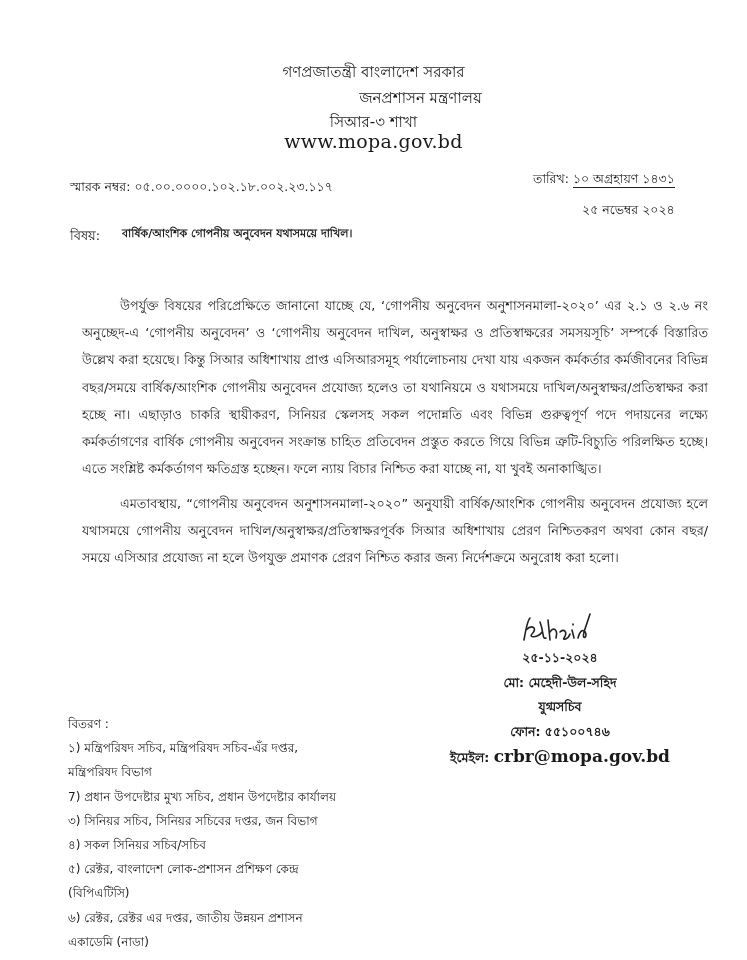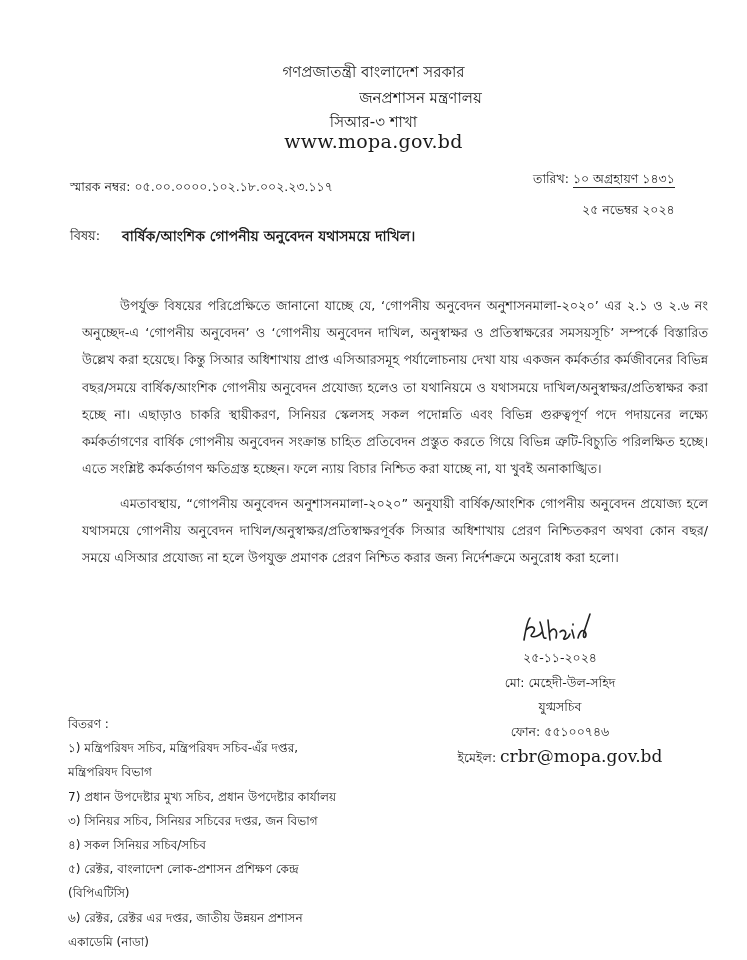--- a/index.html
+++ b/index.html
@@ -5,27 +5,27 @@
   html, body { margin: 0; padding: 0; background: #ffffff; }
   body {
     width: 747px; height: 960px; position: relative; overflow: hidden;
     font-family: "DejaVu Sans", sans-serif; color: #1a1a1a;
   }
   .abs { position: absolute; }
   .hdr { left: 0; width: 747px; text-align: center; font-size: 15px; }
   .web { font-family: "DejaVu Serif", serif; font-size: 19px; letter-spacing: 0.3px; }
   .small { font-size: 12.5px; }
   .subj-label { font-size: 13px; }
-  .subj { font-size: 14px; font-weight: bold; }
+  .subj { font-size: 11px; font-weight: bold; }
   .para {
     left: 82px; width: 626px; font-size: 12.8px; line-height: 27.2px;
     text-align: justify; text-indent: 38px; margin: 0;
   }
   .underline { border-bottom: 1.3px solid #222; padding-bottom: 1px; }
-  .sig-block { left: 440px; width: 240px; text-align: center; font-size: 12.5px; line-height: 24.5px; }
+  .sig-block { left: 440px; width: 240px; text-align: center; font-size: 12.5px; line-height: 24.5px; font-weight: bold; }
   .email-val { font-family: "DejaVu Serif", serif; font-size: 17px; }
   .dist { left: 68px; font-size: 12px; line-height: 24.2px; }
   .sig-svg { left: 520px; top: 610px; }
 </style>
 </head>
 <body>
 
 <div class="abs hdr" style="top:60px;">গণপ্রজাতন্ত্রী বাংলাদেশ সরকার</div>
 <div class="abs hdr" style="top:86px;padding-left:47px;">জনপ্রশাসন মন্ত্রণালয়</div>
 <div class="abs hdr" style="top:110px;">সিআর-৩ শাখা</div>

